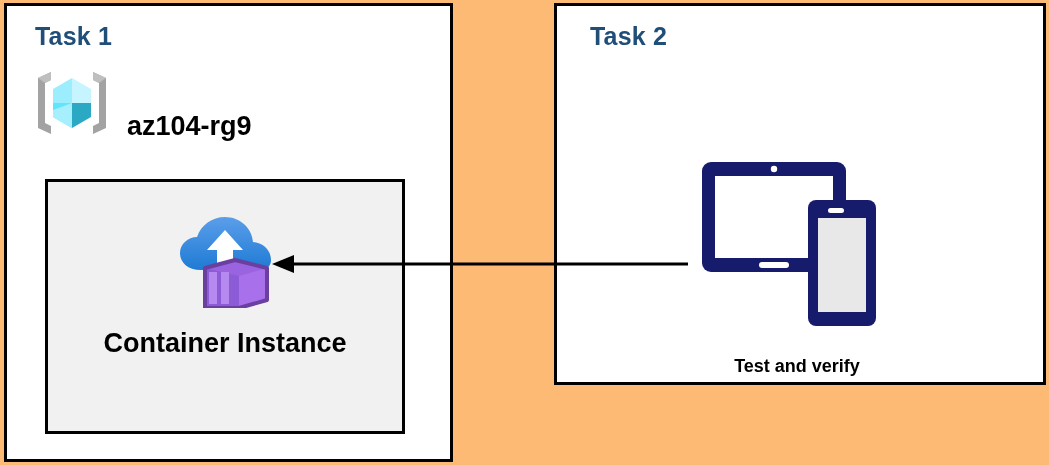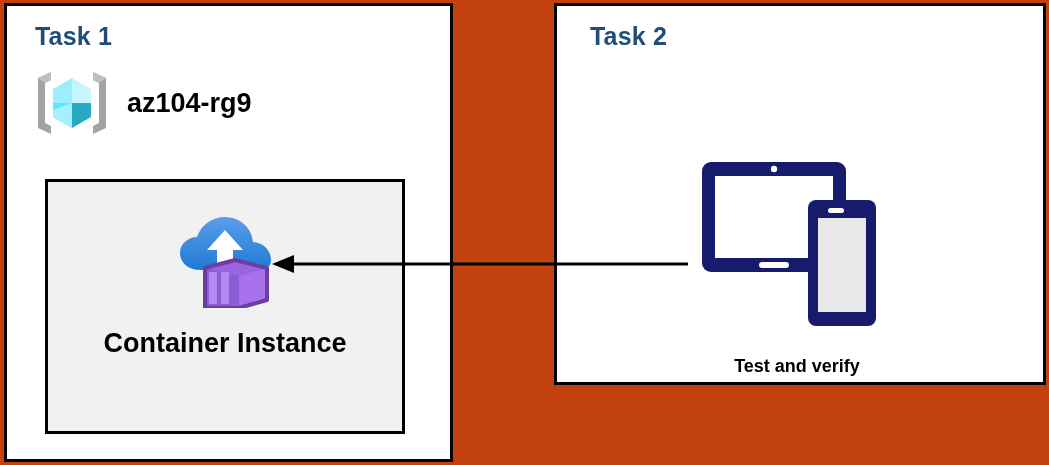--- a/index.html
+++ b/index.html
@@ -10,21 +10,21 @@
   body {
     width: 1049px;
     height: 465px;
     font-family: "Liberation Sans", sans-serif;
     overflow: hidden;
   }
   .canvas {
     position: relative;
     width: 1049px;
     height: 465px;
-    background: #c2410c;
+    background: #fdba74;
   }
 
   
   .task-panel {
     position: absolute;
     box-sizing: border-box;
     border: 3px solid #000000;
     background: #ffffff;
   }
   #panel-task1 {
@@ -49,21 +49,21 @@
   }
   #title-task1 { left: 28px; top: 16px; }
   #title-task2 { left: 33px; top: 16px; }
 
   
   .rg-row {
     position: absolute;
     left: 26px;
     top: 58px;
     display: flex;
-    align-items: center;
+    align-items: flex-end;
     gap: 16px;
   }
   .rg-icon { width: 78px; height: 78px; display: block; }
   .rg-label {
     font-size: 27px;
     font-weight: bold;
     color: #000000;
     white-space: nowrap;
   }
 

